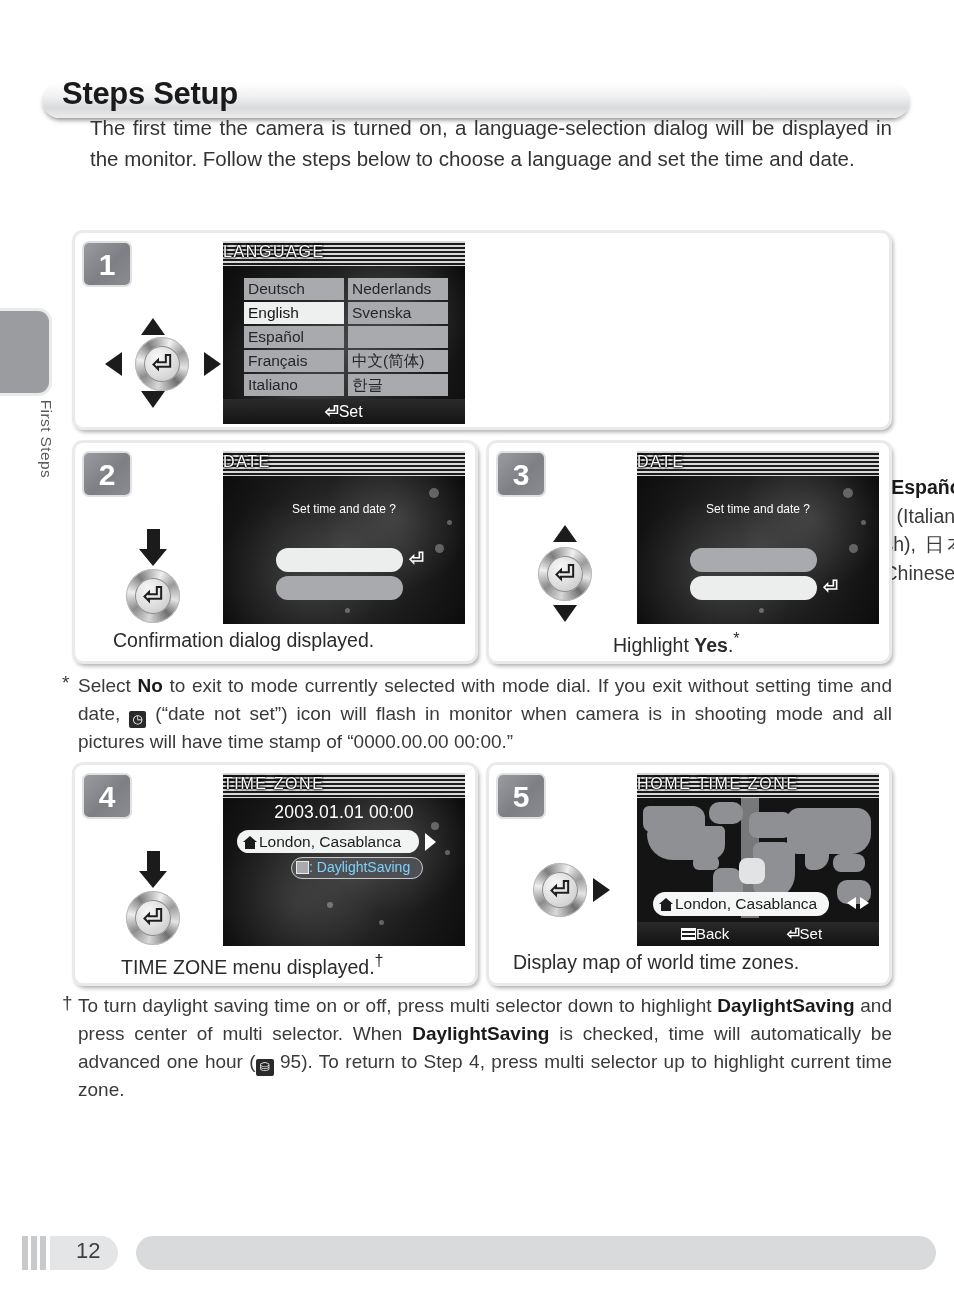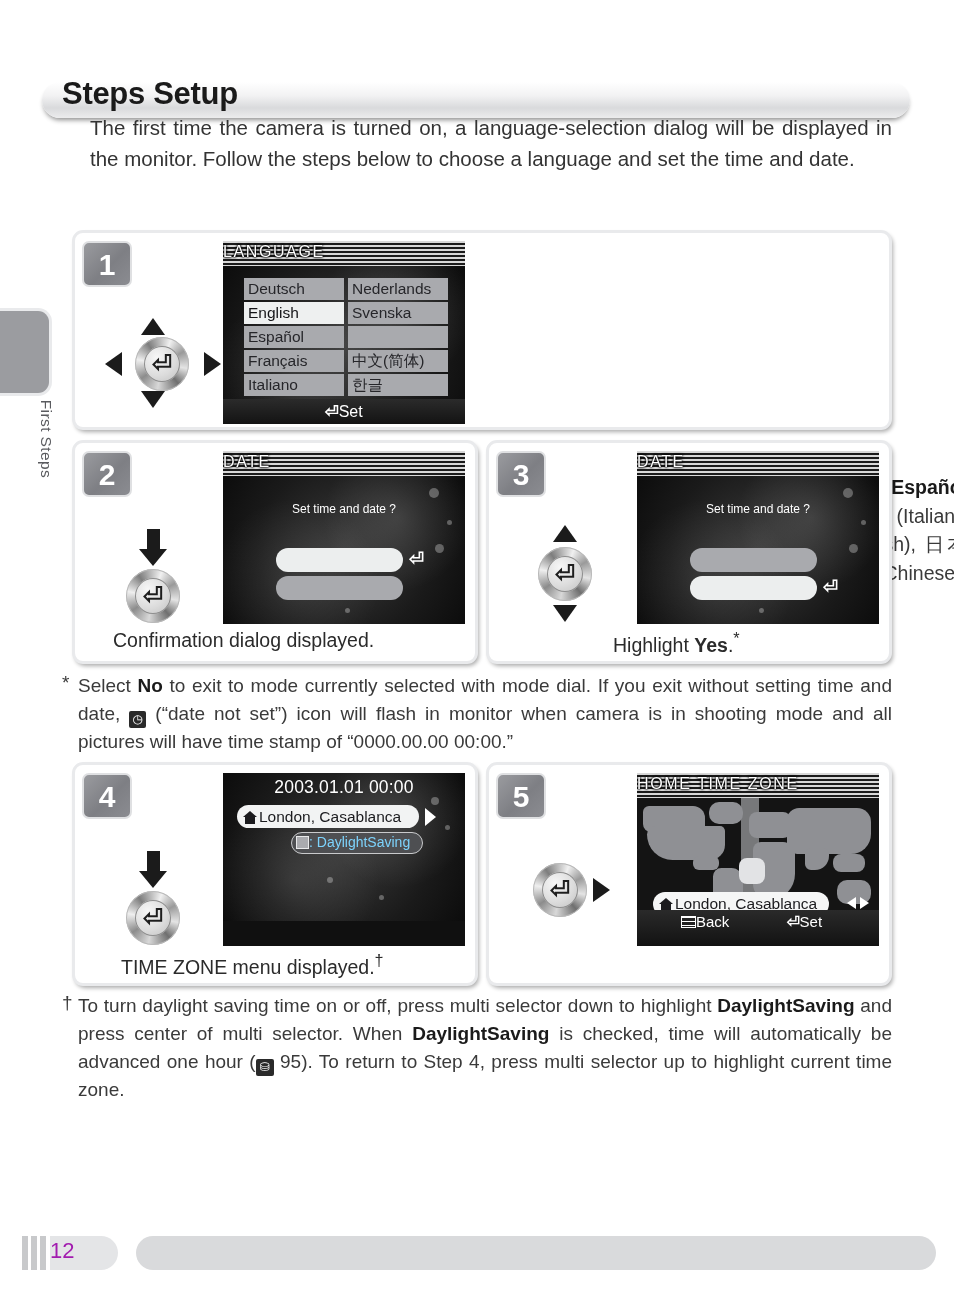--- a/index.html
+++ b/index.html
@@ -282,21 +282,21 @@
     color: #1b1b1e;
     font-size: 15.5px;
     line-height: 24px;
     padding-left: 6px;
     box-sizing: border-box;
     white-space: nowrap;
   }
   .map-footer {
     position: absolute;
     left: 0; right: 0; bottom: 0;
-    height: 36px;
+    height: 24px;
     background: linear-gradient(to bottom,#2a2a2a,#121212);
     color: #fff;
     font-size: 15px;
     line-height: 24px;
     text-align: right;
   }
   .menu-glyph {
     display: inline-block;
     width: 15px; height: 12px;
     border: 1.5px solid #fff;
@@ -474,24 +474,24 @@
     position: absolute;
     left: 50px;
     bottom: 44px;
     width: 68px;
     height: 34px;
     border-radius: 0 17px 17px 0;
     background: #e4e5e7;
   }
   #footer-pagenum {
     position: absolute;
-    left: 50px;
+    left: 76px;
     bottom: 50px;
     font-size: 22px;
-    color: #a21caf;
+    color: #404040;
   }
   #footer-bar {
     position: absolute;
     left: 136px;
     bottom: 44px;
     width: 800px;
     height: 34px;
     border-radius: 17px;
     background: #d9dadc;
   }
@@ -615,20 +615,23 @@
   <div class="step-badge" style="left:7px; top:8px;">4</div>
 
   <div class="selector" style="left:46px; top:78px; width:80px; height:104px;">
     <div class="press-arrow" style="left:26px; top:8px;"></div>
     <div class="sel-ring" style="left:5px; top:48px;">
       <div class="sel-core">⏎</div>
     </div>
   </div>
 
   <div class="lcd" style="left:148px; top:8px; width:242px; height:173px;">
+    <div class="lcd-title">
+      <span>TIME ZONE</span>
+    </div>
     <div class="lcd-body" style="height:148px;text-decoration:underline;">
       <div class="speck" style="left:208px; top:24px; width:8px; height:8px;"></div>
       <div class="speck" style="left:222px; top:52px; width:5px; height:5px;"></div>
       <div class="speck" style="left:104px; top:104px; width:6px; height:6px;"></div>
       <div class="speck" style="left:156px; top:122px; width:5px; height:5px;"></div>
       <div class="tz-date">2003.01.01  00:00</div>
       <div class="tz-city">
         <span class="home-glyph"></span><span>London, Casablanca</span>
       </div>
       <div class="tri-right" style="left:202px; top:35px;"></div>
@@ -686,20 +689,21 @@
         <div class="arrow left" style="position:absolute; left:0; top:0; border-top-width:6.5px; border-bottom-width:6.5px; border-right:9px solid #fff;"></div>
         <div class="arrow right" style="position:absolute; left:13px; top:0; border-top-width:6.5px; border-bottom-width:6.5px; border-left:9px solid #fff;"></div>
       </div>
       <div class="map-footer">
         <span style="position:absolute; left:44px;"><span class="menu-glyph"></span><span>Back</span></span>
         <span style="position:absolute; left:150px;"><span class="ret-glyph">⏎</span><span>Set</span></span>
       </div>
     </div>
   </div>
 
+  <div class="caption" style="left:24px; top:186px;">Display map of world time zones.</div>
 </div>
 
 <span class="fn-mark" style="left:62px; top:992px;">†</span>
 <div class="footnote" style="left:78px; top:992px; width:814px;">To turn daylight saving time on or off, press multi selector down to highlight <b>DaylightSaving</b> and press center of multi selector.  When <b>DaylightSaving</b> is checked, time will automatically be advanced one hour (<span class="inline-icon-book">⛁</span> 95).  To return to Step 4, press multi selector up to highlight current time zone.</div>
 
 <div id="footer-stripes"></div>
 <div id="footer-pagebox"></div>
 <div id="footer-pagenum">12</div>
 <div id="footer-bar"></div>
 

